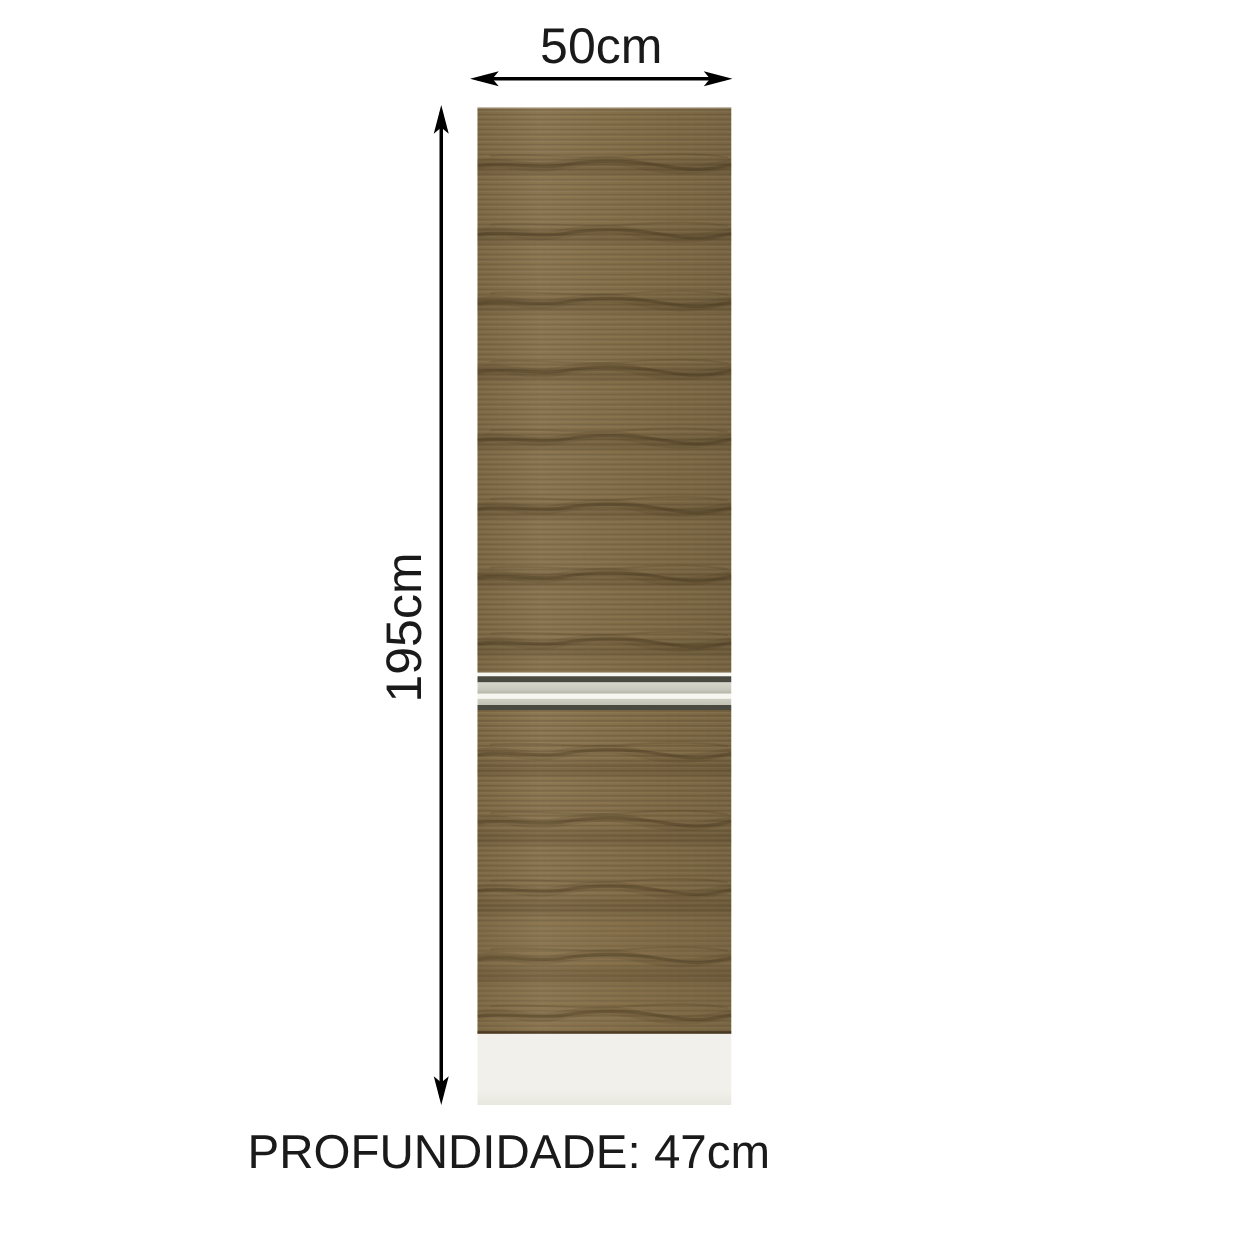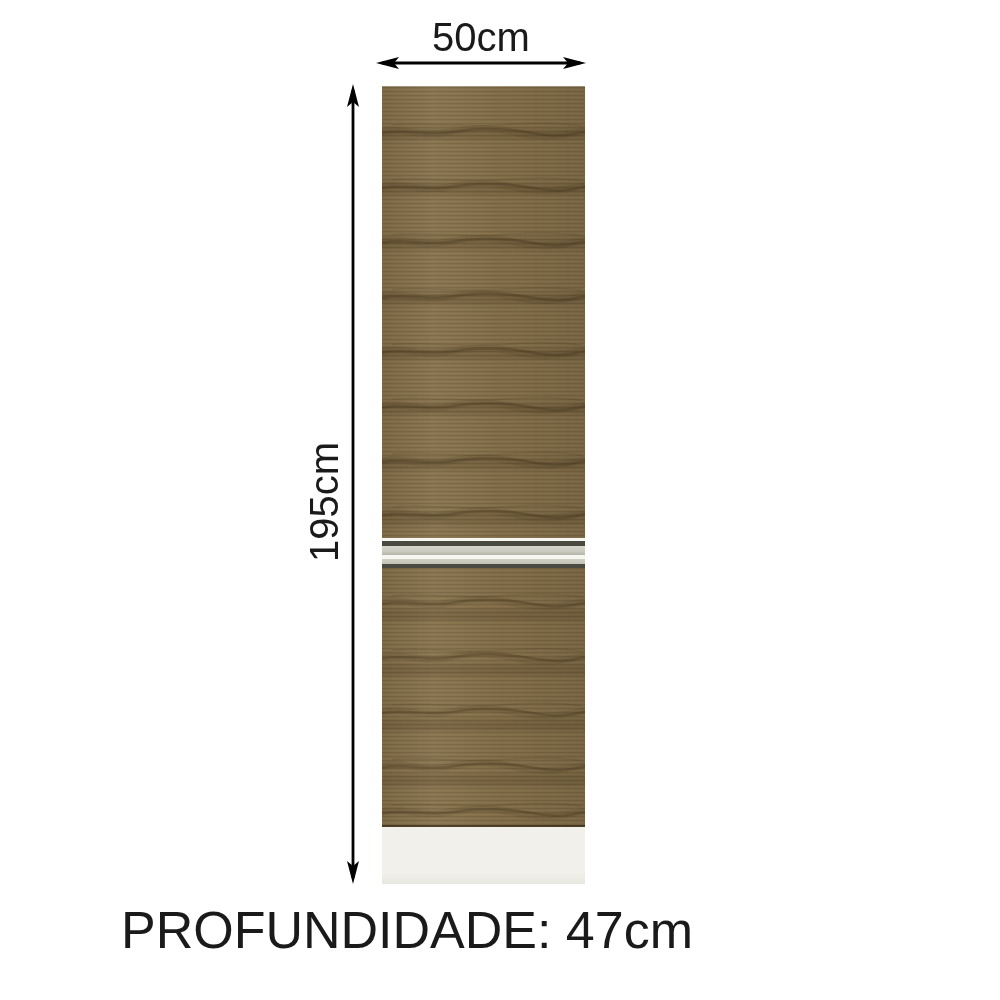--- a/index.html
+++ b/index.html
@@ -29,21 +29,21 @@
     text-align:center;font-size:40px;line-height:1.05;color:var(--text);
   }
   .height-label-wrap{
     position:absolute;left:224px;top:482px;width:200px;height:40px;
     display:flex;align-items:center;justify-content:center;
     transform:rotate(-90deg);
   }
   .height-label{font-size:40px;line-height:1;color:var(--text);white-space:nowrap;}
   .depth-label{
     position:absolute;left:0;top:902px;width:814px;
-    text-align:center;font-size:52px;line-height:1.1;color:var(--text);
+    text-align:center;font-size:38px;line-height:1.1;color:var(--text);
   }
   
   .h-arrow{position:absolute;left:376px;top:55px;}
   .v-arrow{position:absolute;left:345px;top:84px;}
   .h-arrow line,.v-arrow line{stroke:var(--arrow);stroke-width:2.8;}
   .h-arrow polygon,.v-arrow polygon{fill:var(--arrow);}
   
   .cabinet{
     position:absolute;left:382px;top:86px;width:203px;height:798px;
     display:flex;flex-direction:column;

